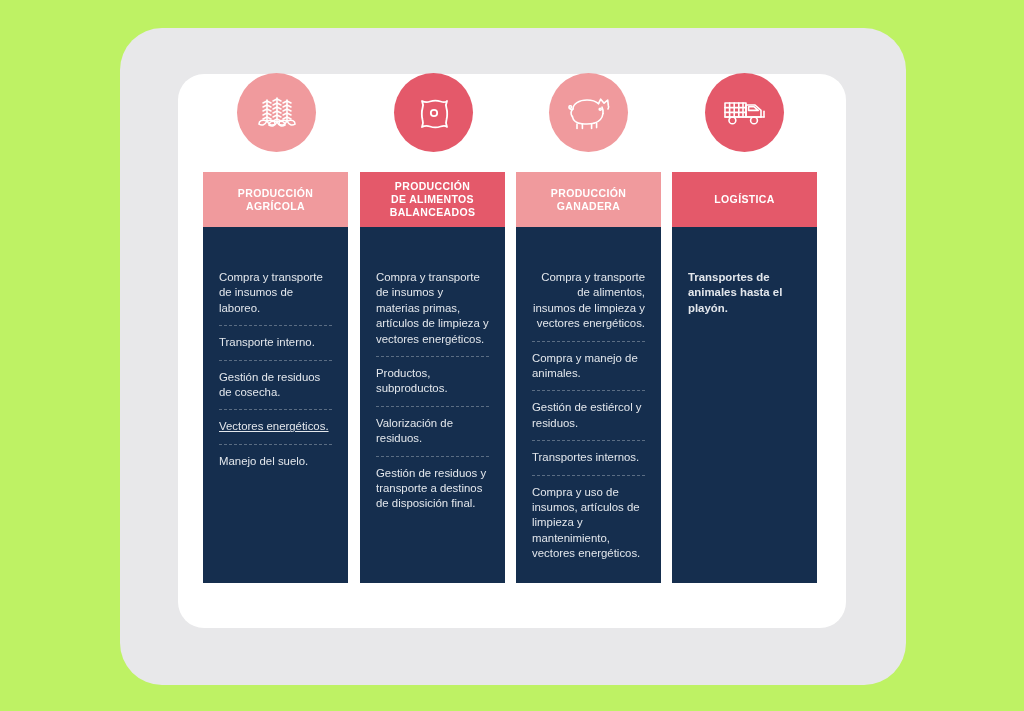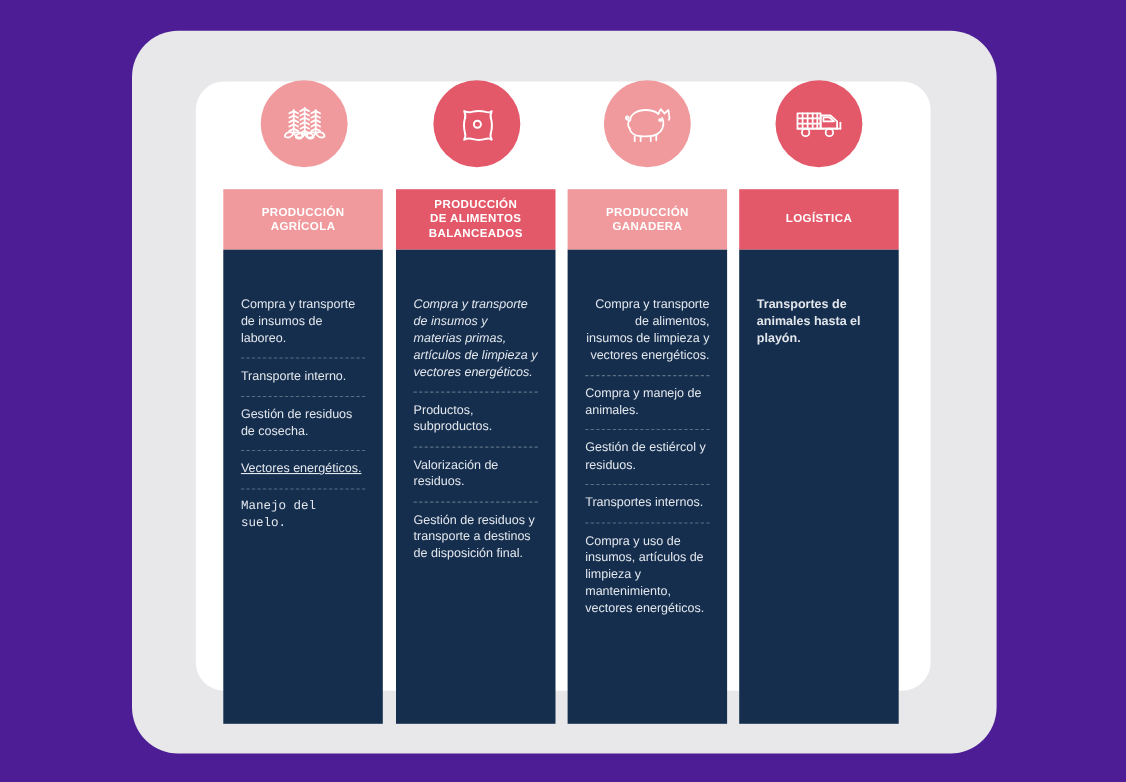--- a/index.html
+++ b/index.html
@@ -85,40 +85,40 @@
   .col-head span {
     color: #ffffff;
     font-size: 10.5px;
     font-weight: bold;
     line-height: 13px;
     letter-spacing: 0.35px;
     text-transform: uppercase;
   }
   .col-body {
     background: #152e4e;
-    height: 431px;
+    height: 356px;
     box-sizing: border-box;
     padding: 43px 16px 10px 16px;
   }
   .item {
     color: #e3e7ec;
     font-size: 11.4px;
     line-height: 15.4px;
     padding-bottom: 9px;
     margin-bottom: 0;
   }
   .item + .item {
     border-top: 1px dashed #5b6d83;
     padding-top: 9px;
   }
 </style>
 </head>
 <body>
 
-<div id="stage" style="background: #4c1d95;">
+<div id="stage" style="background: #bef264;">
 
   <div class="backdrop" style="background: rgb(232, 232, 234);"></div>
   <div class="card" style="background: rgb(255, 255, 255);"></div>
 
   <div class="circles">
 
     <div class="circle" style="left: 237px; background: rgb(240, 154, 157);">
       <span>
         <svg width="44" height="44" viewBox="0 0 44 44" fill="none" stroke="#ffffff" stroke-width="1.6" stroke-linecap="round">
           <line x1="12" y1="9" x2="12" y2="30"></line>
@@ -196,30 +196,30 @@
 
   <div class="col" style="left:203px">
     <div class="col-head" style="background: rgb(240, 154, 157);">
       <span>PRODUCCIÓN<br>AGRÍCOLA</span>
     </div>
     <div class="col-body" style="background: rgb(21, 46, 78);">
       <div class="item" style="color: rgb(227, 231, 236); border-top-color: rgb(91, 109, 131);">Compra y transporte de insumos de laboreo.</div>
       <div class="item" style="color: rgb(227, 231, 236); border-top-color: rgb(91, 109, 131);">Transporte interno.</div>
       <div class="item" style="color: rgb(227, 231, 236); border-top-color: rgb(91, 109, 131);">Gestión de residuos de cosecha.</div>
       <div class="item" style="color: rgb(227, 231, 236); border-top-color: rgb(91, 109, 131); text-decoration: underline;">Vectores energéticos.</div>
-      <div class="item" style="color: rgb(227, 231, 236); border-top-color: rgb(91, 109, 131); font-family: Liberation Mono, monospace;">Manejo del suelo.</div>
+      <div class="item" style="color: rgb(227, 231, 236); border-top-color: rgb(91, 109, 131);">Manejo del suelo.</div>
     </div>
   </div>
 
   <div class="col" style="left:360px">
     <div class="col-head" style="background: rgb(228, 89, 106);">
       <span>PRODUCCIÓN<br>DE ALIMENTOS<br>BALANCEADOS</span>
     </div>
     <div class="col-body" style="background: rgb(21, 46, 78);">
-      <div class="item" style="color: rgb(227, 231, 236); border-top-color: rgb(91, 109, 131); font-style: italic;">Compra y transporte de insumos y materias primas, artículos de limpieza y vectores energéticos.</div>
+      <div class="item" style="color: rgb(227, 231, 236); border-top-color: rgb(91, 109, 131);">Compra y transporte de insumos y materias primas, artículos de limpieza y vectores energéticos.</div>
       <div class="item" style="color: rgb(227, 231, 236); border-top-color: rgb(91, 109, 131);">Productos, subproductos.</div>
       <div class="item" style="color: rgb(227, 231, 236); border-top-color: rgb(91, 109, 131);">Valorización de residuos.</div>
       <div class="item" style="color: rgb(227, 231, 236); border-top-color: rgb(91, 109, 131);">Gestión de residuos y transporte a destinos de disposición final.</div>
     </div>
   </div>
 
   <div class="col" style="left:516px">
     <div class="col-head" style="background: rgb(240, 154, 157);">
       <span>PRODUCCIÓN<br>GANADERA</span>
     </div>

